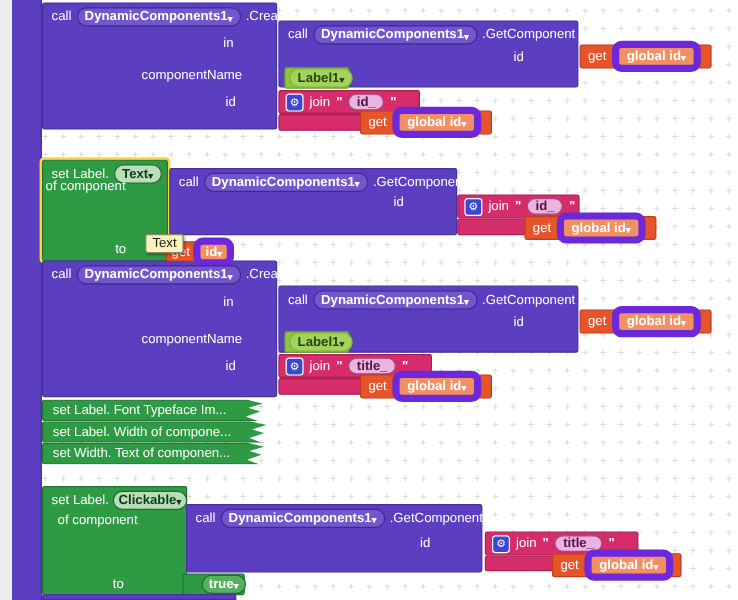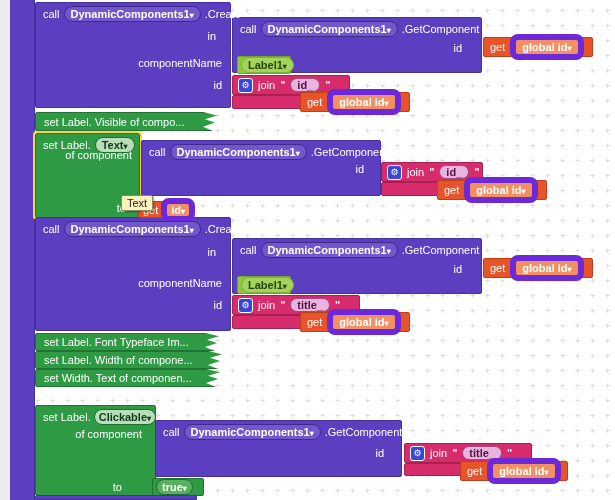--- a/index.html
+++ b/index.html
@@ -9,21 +9,21 @@
         font-family:"DejaVu Sans Mono",monospace;font-size:9px;line-height:15px;
         letter-spacing:2.08px;white-space:pre;user-select:none;}
   .abs{position:absolute;box-sizing:border-box;}
   .blk{position:absolute;box-sizing:border-box;border-radius:2px;}
   .purple{background:#5b3fc0;border:1px solid #46309b;z-index:3;}
   .green{background:#2e9b44;border:1px solid #227236;z-index:3;}
   .lightgreen{background:#8dc63f;border:1px solid #6fa32e;z-index:4;}
   .orange{background:#e8542a;border:1px solid #bf3f17;z-index:4;}
   .crimson{background:#d62c6b;border:1px solid #a81f52;z-index:4;}
   .row{position:absolute;display:flex;align-items:center;gap:4px;color:#fff;white-space:nowrap;z-index:5;height:16px;}
-  .rlabel{position:absolute;color:#fff;text-align:right;white-space:nowrap;z-index:5;}
+  .rlabel{position:absolute;color:#fff;text-align:left;white-space:nowrap;z-index:5;}
   .flexblk{display:flex;align-items:center;gap:5px;padding:0 6px;color:#fff;}
   .dd{display:inline-flex;align-items:flex-end;gap:0;padding:1px 6px;border-radius:8px;
       font-weight:bold;line-height:12px;white-space:nowrap;}
   .dd .arr{font-size:8px;line-height:1;}
   .dd-purple{background:#7257cc;border:1px solid #41298f;color:#fff;}
   .dd-orange{background:#f29064;border:6px solid #6d28d9;color:#fff;}
   .dd-palegreen{background:#b9dcb9;border:1px solid #1f6b2f;color:#0e3c17;}
   .dd-lgreen{background:#a4d35b;border:1px solid #7fb13a;color:#26430a;}
   .dd-truegreen{background:#57b05e;border:1px solid #1e6e2e;color:#fff;}
   .strfield{background:#eab4e0;border:1px solid #a2497f;color:#54123d;padding:0 6px;
@@ -128,23 +128,20 @@
   </div>
   <div class="blk crimson" style="left:232px;top:95px;width:70px;height:14px;"></div>
   <div class="blk orange flexblk" style="left:300px;top:92px;width:110px;height:20px;">
     <span class="kw">get</span>
     <span class="dd dd-orange">
       <span>global id</span>
       <span class="arr">▾</span>
     </span>
   </div>
 
-  <div class="blk green collapsed" style="left:35px;top:112px;width:182px;height:19px;">
-    <span>set Label. Visible of compo...</span>
-  </div>
 
   <div class="blk green sel" style="left:35px;top:133px;width:105px;height:85px;"></div>
   <div class="row" style="left:43px;top:137px;">
     <span class="kw">set Label.</span>
     <span class="dd dd-palegreen">
       <span>Text</span>
       <span class="arr">▾</span>
     </span>
   </div>
   <div class="rlabel" style="left:38px;top:149px;width:94px;">of component</div>
@@ -279,21 +276,21 @@
   </div>
   <div class="blk crimson" style="left:404px;top:463px;width:58px;height:13px;"></div>
   <div class="blk orange flexblk" style="left:460px;top:461px;width:108px;height:20px;">
     <span class="kw">get</span>
     <span class="dd dd-orange">
       <span>global id</span>
       <span class="arr">▾</span>
     </span>
   </div>
 
-  <div class="blk green flexblk" style="left:152px;top:478px;width:52px;height:18px;padding:0 3px;">
+  <div class="blk green flexblk" style="left:152px;top:478px;width:52px;height:18px;padding:0 15px;">
     <span class="dd dd-truegreen" style="padding:1px 5px;">
       <span>true</span>
       <span class="arr">▾</span>
     </span>
   </div>
 
   <div class="blk purple" style="left:35px;top:495px;width:162px;height:5px;border-radius:2px 2px 0 0;"></div>
 </div>
 
 </body></html>

